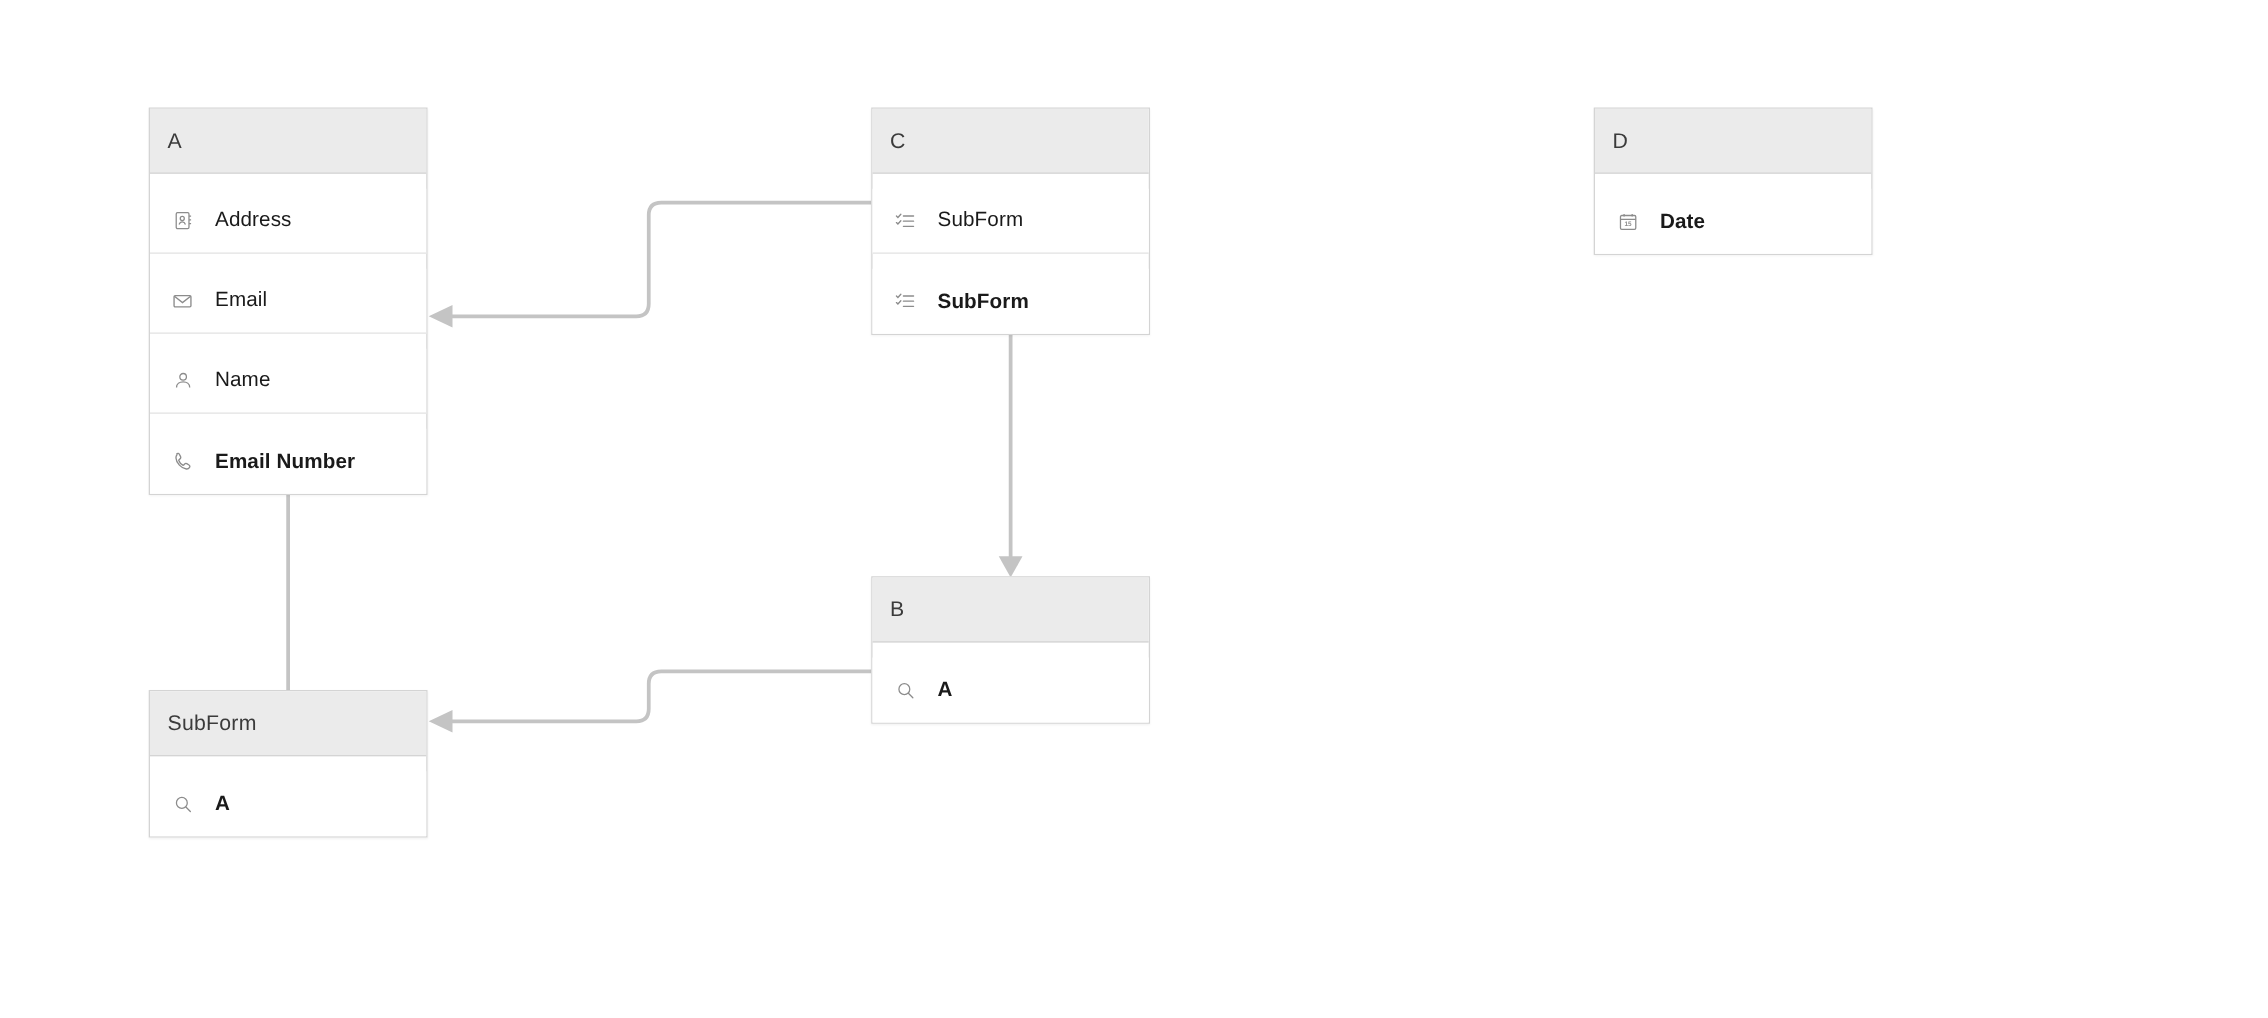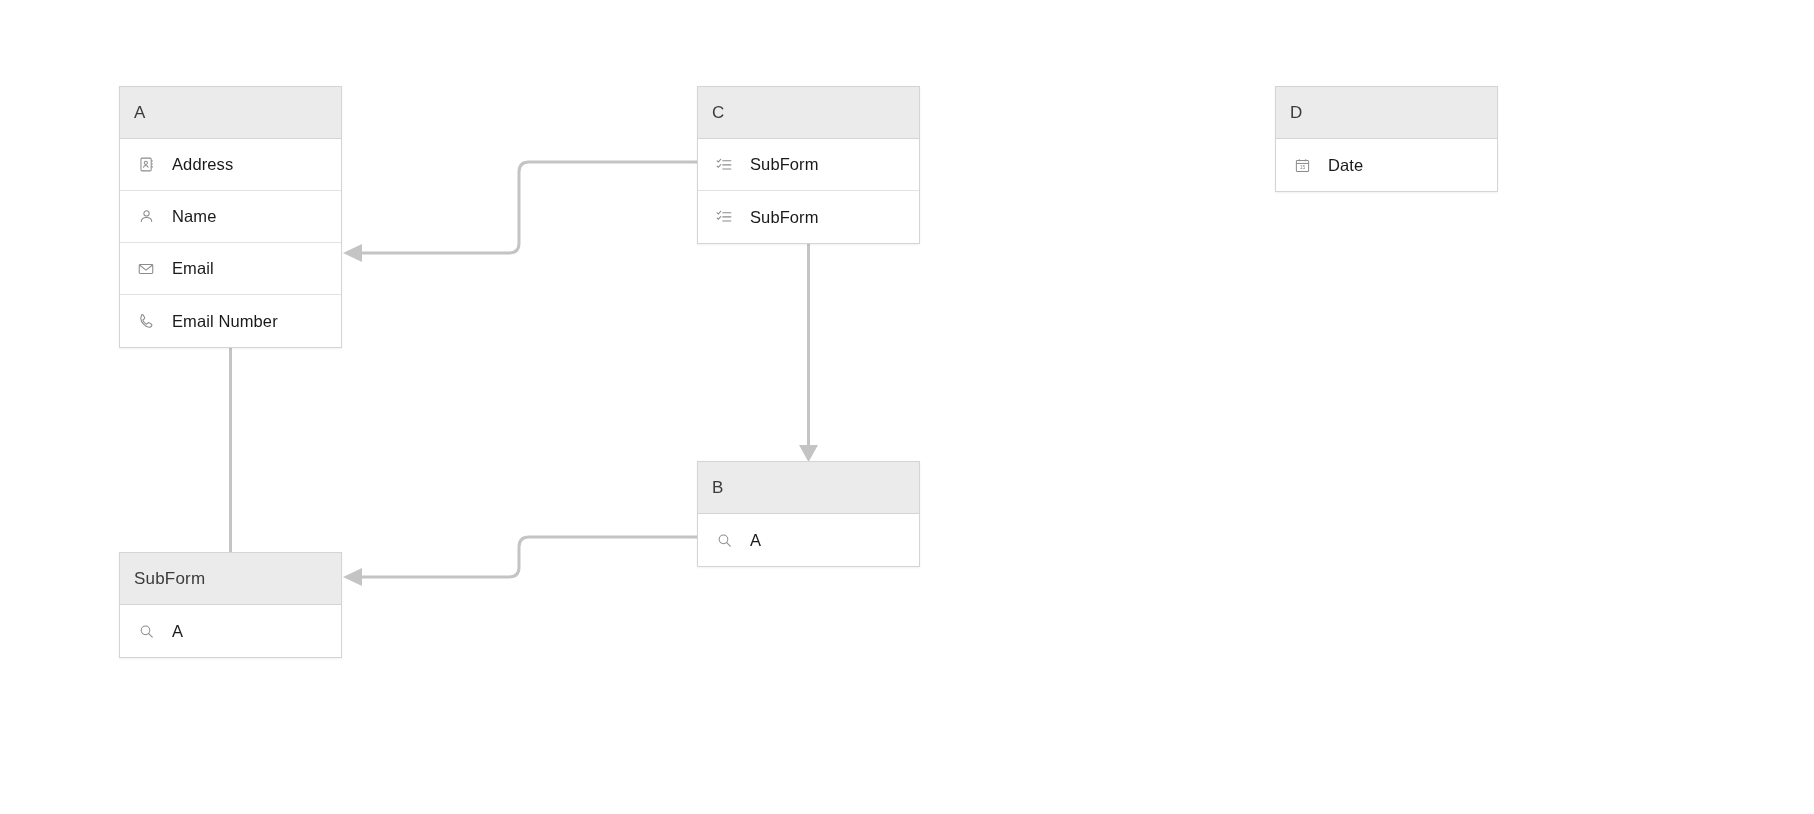--- a/index.html
+++ b/index.html
@@ -49,23 +49,25 @@
     display: block;
   }
   .node-row {
     box-sizing: border-box;
     height: 52px;
     display: flex;
     align-items: center;
     padding-left: 16px;
     border-bottom: 1px solid #e2e2e2;
     background: #ffffff;
+    margin-top: 12px;
   }
   .node-row:last-child {
     border-bottom: none;
+    font-weight: bold;
   }
   .row-icon {
     width: 20px;
     height: 20px;
     margin-right: 16px;
     flex: 0 0 20px;
     display: flex;
     align-items: center;
     justify-content: center;
     color: #8c8c8c;
@@ -118,36 +120,36 @@
             <circle cx="9.2" cy="8" r="1.9"></circle>
             <path d="M6.2 13.6c0.6-1.6 1.7-2.4 3-2.4s2.4 0.8 3 2.4"></path>
             <path d="M15.5 5.8h2M15.5 9.3h2M15.5 12.8h2"></path>
           </svg>
         </span>
         <span class="row-label">Address</span>
       </div>
 
       <div class="node-row">
         <span class="row-icon">
+          <svg width="18" height="18" viewBox="0 0 20 20" fill="none" stroke="currentColor" stroke-width="1.2">
+            <rect x="2.5" y="5" width="15" height="10" rx="1"></rect>
+            <path d="M2.8 5.6L10 11.2 17.2 5.6"></path>
+          </svg>
+        </span>
+        <span class="row-label">Email</span>
+      </div>
+
+      <div class="node-row">
+        <span class="row-icon">
           <svg width="17" height="17" viewBox="0 0 20 20" fill="none" stroke="currentColor" stroke-width="1.2">
             <circle cx="10" cy="6.4" r="3.1"></circle>
             <path d="M3.8 16.4c0-3.4 2.8-5.3 6.2-5.3s6.2 1.9 6.2 5.3"></path>
           </svg>
         </span>
         <span class="row-label">Name</span>
-      </div>
-
-      <div class="node-row">
-        <span class="row-icon">
-          <svg width="18" height="18" viewBox="0 0 20 20" fill="none" stroke="currentColor" stroke-width="1.2">
-            <rect x="2.5" y="5" width="15" height="10" rx="1"></rect>
-            <path d="M2.8 5.6L10 11.2 17.2 5.6"></path>
-          </svg>
-        </span>
-        <span class="row-label">Email</span>
       </div>
 
       <div class="node-row">
         <span class="row-icon">
           <svg width="18" height="18" viewBox="0 0 20 20" fill="none" stroke="currentColor" stroke-width="1.2" stroke-linecap="round">
             <path d="M5.1 3.2c0.9-0.5 1.7-0.2 2.1 0.6l1.1 2.1c0.4 0.8 0.2 1.5-0.5 2l-0.9 0.7c-0.2 0.2-0.3 0.4-0.2 0.7 0.5 1.5 2 3.2 3.6 4.1 0.3 0.2 0.6 0.1 0.8-0.1l0.8-0.9c0.5-0.6 1.2-0.7 1.9-0.3l2 1.2c0.8 0.5 1 1.3 0.5 2.1-0.6 1-1.7 1.6-2.9 1.5-4.4-0.5-9-5.4-9.2-9.8-0.1-1.4 0.4-2.4 0.9-2.9z"></path>
           </svg>
         </span>
         <span class="row-label">Email Number</span>
       </div>

